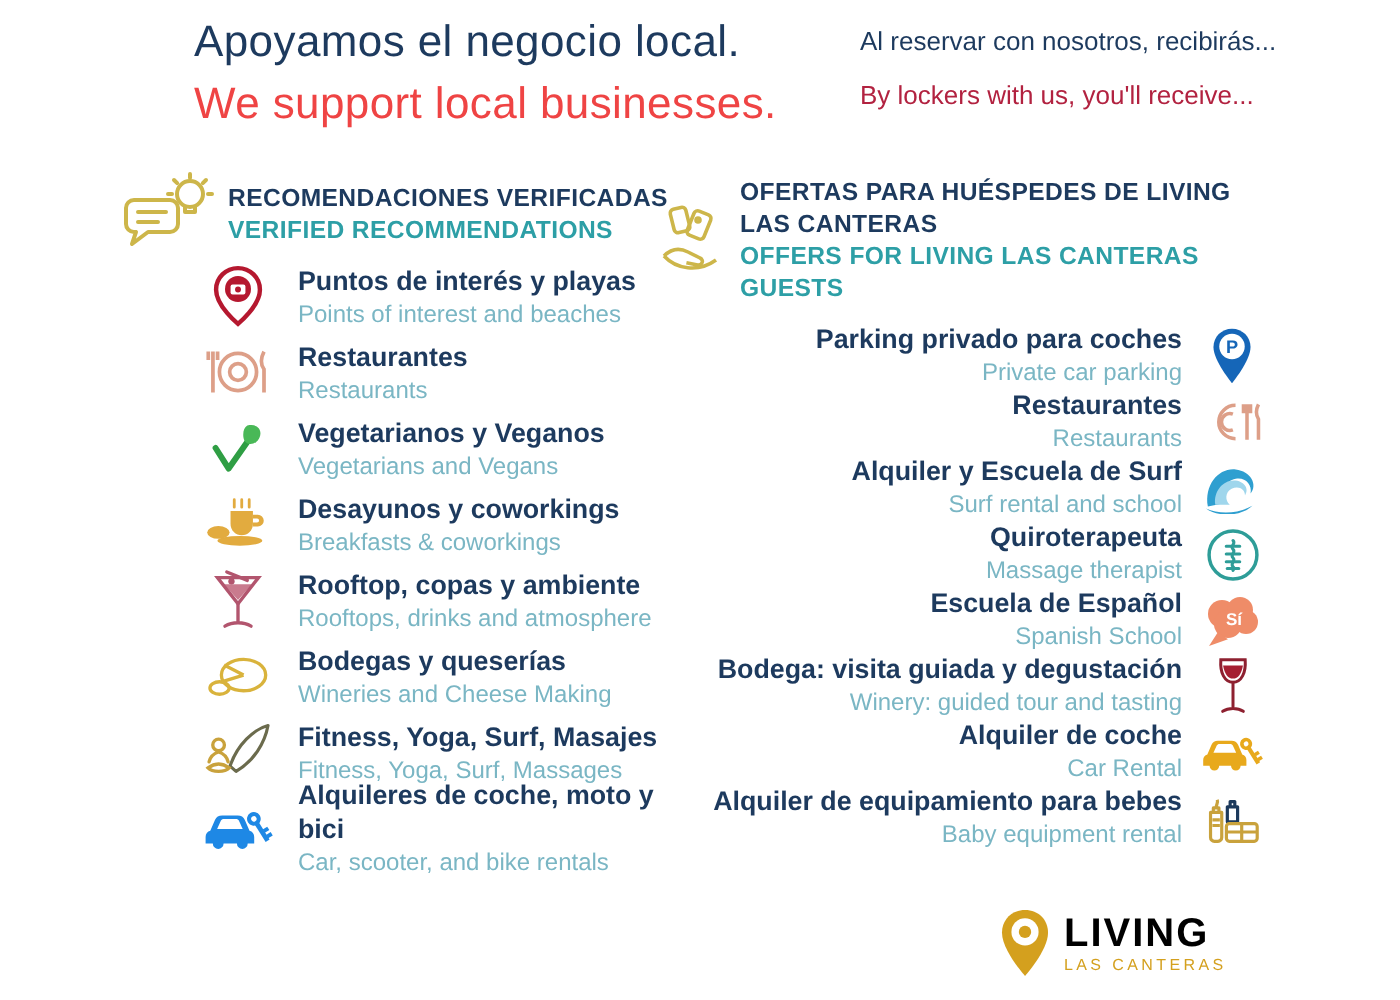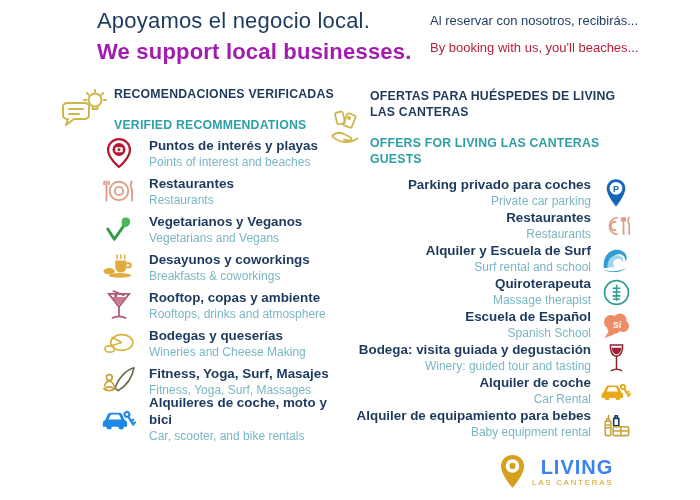--- a/index.html
+++ b/index.html
@@ -3,32 +3,32 @@
 <meta charset="utf-8">
 <style>
   * { margin:0; padding:0; box-sizing:border-box; }
   html,body { background:#ffffff; }
   body { font-family:"Liberation Sans", sans-serif; }
   .canvas { position:relative; width:700px; height:500px; background:#fff; overflow:hidden; }
 
   
   .title-block { position:absolute; left:97px; top:5px; }
   .title-es { font-size:22px; font-weight:500; color:#1d3a5e; line-height:31px; letter-spacing:.2px; }
-  .title-en { font-size:22px; font-weight:700; color:#a21caf; line-height:31px; letter-spacing:.2px; }
+  .title-en { font-size:22px; font-weight:400; color:#ef4444; line-height:31px; letter-spacing:.2px; }
 
   .aside-block { position:absolute; left:430px; top:13px; }
   .aside-es { font-size:13px; font-weight:400; color:#1d3a5e; margin-bottom:12px; }
   .aside-en { font-size:13px; font-weight:500; color:#b22240; }
 
   
   .col-left  { position:absolute; left:60px;  top:86px; width:278px; }
   .col-right { position:absolute; left:330px; top:88px; width:302px; }
 
   .sec-head { display:flex; align-items:center; gap:6px; }
-  .sec-head .txt { display:flex; flex-direction:column;gap:15px; }
+  .sec-head .txt { display:flex; flex-direction:column; }
   .sec-title { font-size:12.3px; font-weight:700; color:#1d3a5e; line-height:16px; letter-spacing:.2px; }
   .sec-sub   { font-size:12.3px; font-weight:700; color:#2d9fa6; line-height:16px; letter-spacing:.2px; }
 
   .items-left { margin-top:3px; padding-left:40px; }
   .row-l { display:flex; align-items:center; gap:11px; margin-bottom:4px; height:34px; }
   .row-l .ic { width:38px; display:flex; justify-content:center; align-items:center; flex:none; }
 
   .items-right { margin-top:10px; }
   .row-r { display:flex; align-items:center; justify-content:flex-end; gap:9px; margin-bottom:1px; height:32px; }
   .row-r .txt { text-align:right; }
@@ -36,36 +36,36 @@
 
   .t-es { font-size:13.4px; font-weight:600; color:#1d3a5e; line-height:17px; }
   .t-en { font-size:12px; font-weight:400; color:#7ab6c4; line-height:16px; }
   .row-r .t-es { line-height:16px; }
 
   svg { display:block; }
 
   
   .logo { position:absolute; left:499px; top:453px; display:flex; align-items:center; gap:6px; }
   .logo .word { display:flex; flex-direction:column; line-height:1; }
-  .logo-name { font-size:20px; font-weight:700; color:#3b82f6; letter-spacing:1px;text-align:right; }
+  .logo-name { font-size:20px; font-weight:700; color:#000000; letter-spacing:1px; }
   .logo-sub  { font-size:8px; font-weight:500; color:#d4a01e; letter-spacing:1.7px; margin-top:2px; }
 </style>
 </head>
 <body>
 
 <div class="canvas">
 
   <div class="title-block">
     <div class="title-es">Apoyamos el negocio local.</div>
     <div class="title-en">We support local businesses.</div>
   </div>
 
   <div class="aside-block">
     <div class="aside-es">Al reservar con nosotros, recibirás...</div>
-    <div class="aside-en">By booking with us, you'll beaches...</div>
+    <div class="aside-en">By lockers with us, you'll receive...</div>
   </div>
 
   <div class="col-left">
     <div class="sec-head">
       <span>
         <svg width="48" height="42" viewBox="0 0 48 42">
           <g fill="none" stroke="#cdb64a" stroke-width="2" stroke-linecap="round" stroke-linejoin="round">
             <path d="M7 14 h18 a4 4 0 0 1 4 4 v8 a4 4 0 0 1 -4 4 H14 l-8 6 2-6 h-1 a4 4 0 0 1 -4 -4 v-8 a4 4 0 0 1 4 -4 z"></path>
             <path d="M9 20 h14 M9 25 h10"></path>
             <circle cx="35" cy="11" r="6.5"></circle>

